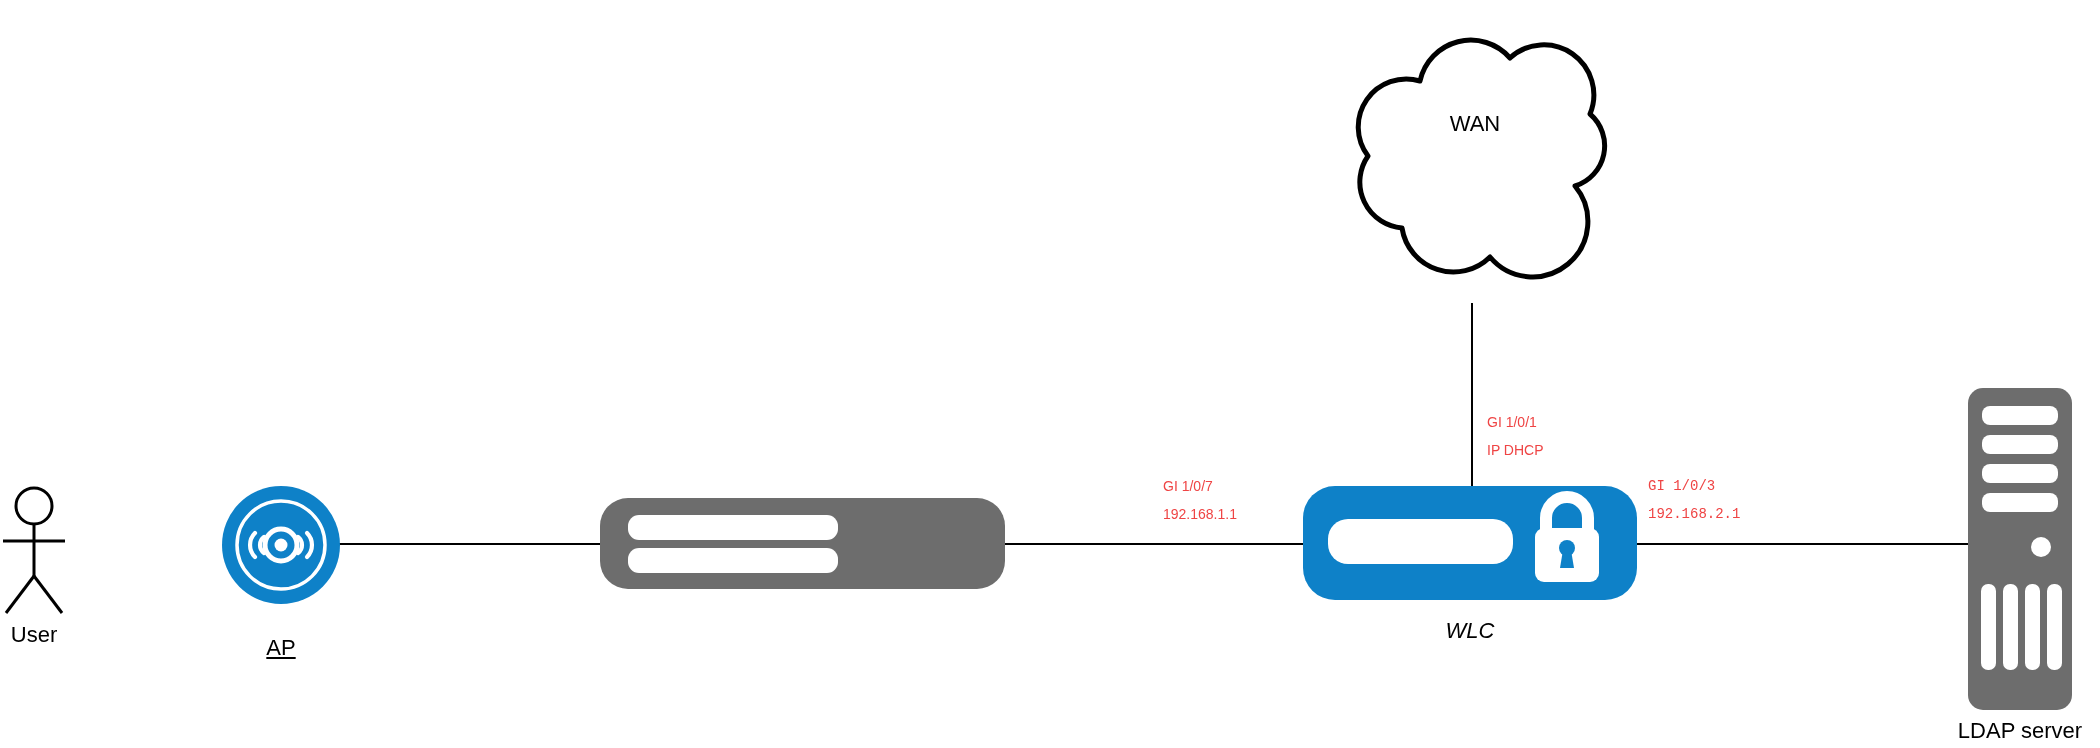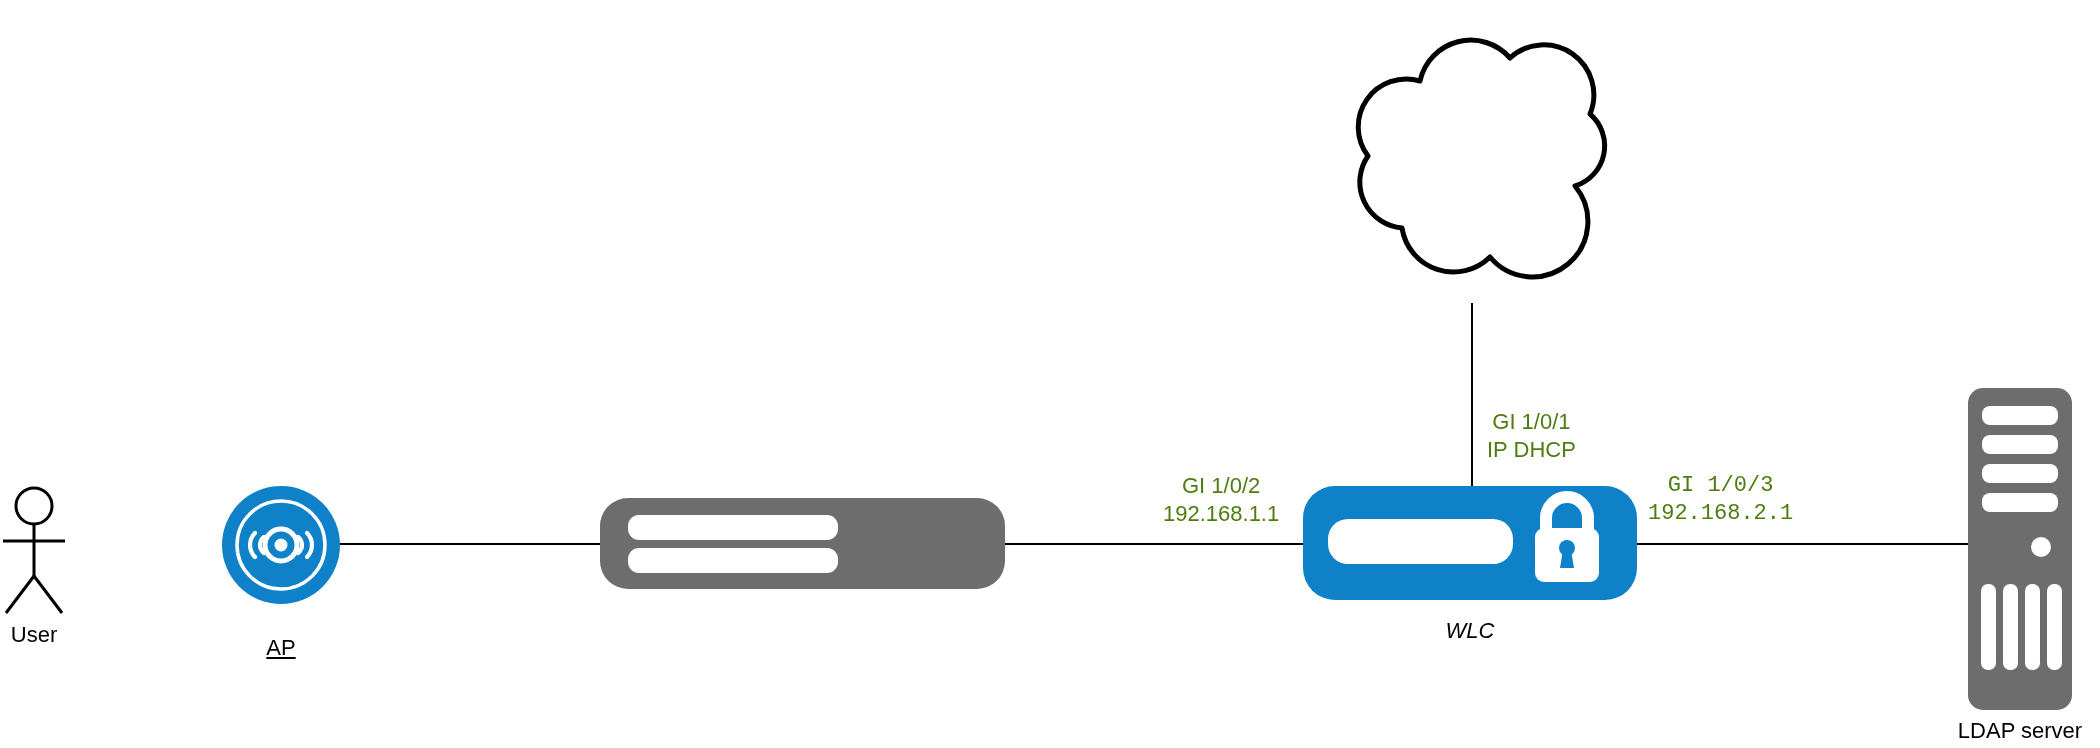--- a/index.html
+++ b/index.html
@@ -26,25 +26,24 @@
     font-family: "Liberation Sans", "DejaVu Sans", sans-serif;
     font-size: 22px;
     color: #000000;
     text-align: center;
     white-space: nowrap;
     line-height: 1.2;
   }
   .iface-label {
     position: absolute;
     font-family: "Liberation Sans", "DejaVu Sans", sans-serif;
-    font-size: 22px;
-    color: #4d7c0f;
+    font-size: 14px;
+    color: #ef4444;
     white-space: nowrap;
     line-height: 28px;
-    text-align: center;
   }
   .cloud-label {
     position: absolute;
     font-family: "Liberation Sans", "DejaVu Sans", sans-serif;
     font-size: 22px;
     color: #000000;
     white-space: nowrap;
   }
   .link {
     position: absolute;
@@ -118,20 +117,21 @@
     <svg width="270" height="300" viewBox="0 0 270 300">
       <path d="M 80 75
                A 52 52 0 0 1 170 52
                A 50 50 0 0 1 250 108
                A 42 42 0 0 1 235 180
                A 52 52 0 0 1 150 251
                A 52 52 0 0 1 62 222
                A 46 46 0 0 1 28 150
                A 48 48 0 0 1 80 75 Z" fill="#FFFFFF" stroke="#000000" stroke-width="5" stroke-linejoin="round"></path>
     </svg>
+    <div class="cloud-label" style="left:0; top:105px; width:270px; text-align:center;">WAN</div>
   </div>
 
   <div class="node" style="left:1968px; top:388px; width:104px; height:322px;">
     <svg width="104" height="322" viewBox="0 0 104 322">
       <rect x="0" y="0" width="104" height="322" rx="15" ry="15" fill="#6D6D6D"></rect>
       <rect x="14" y="18" width="76" height="19" rx="8" ry="8" fill="#FFFFFF"></rect>
       <rect x="14" y="47" width="76" height="19" rx="8" ry="8" fill="#FFFFFF"></rect>
       <rect x="14" y="76" width="76" height="19" rx="8" ry="8" fill="#FFFFFF"></rect>
       <rect x="14" y="105" width="76" height="19" rx="8" ry="8" fill="#FFFFFF"></rect>
       <circle cx="73" cy="159" r="10" fill="#FFFFFF"></circle>
@@ -142,21 +142,21 @@
     </svg>
   </div>
   <div class="caption" style="left:1940px; top:718px; width:160px;">LDAP server</div>
 
   <div class="iface-label" style="left:1487px; top:408px;">
     <div>GI 1/0/1</div>
     <div>IP DHCP</div>
   </div>
 
   <div class="iface-label" style="left:1163px; top:472px;">
-    <div>GI 1/0/2</div>
+    <div>GI 1/0/7</div>
     <div>192.168.1.1</div>
   </div>
 
   <div class="iface-label" style="left:1648px; top:472px;font-family:Liberation Mono, monospace;">
     <div>GI 1/0/3</div>
     <div>192.168.2.1</div>
   </div>
 
 </div>
 

